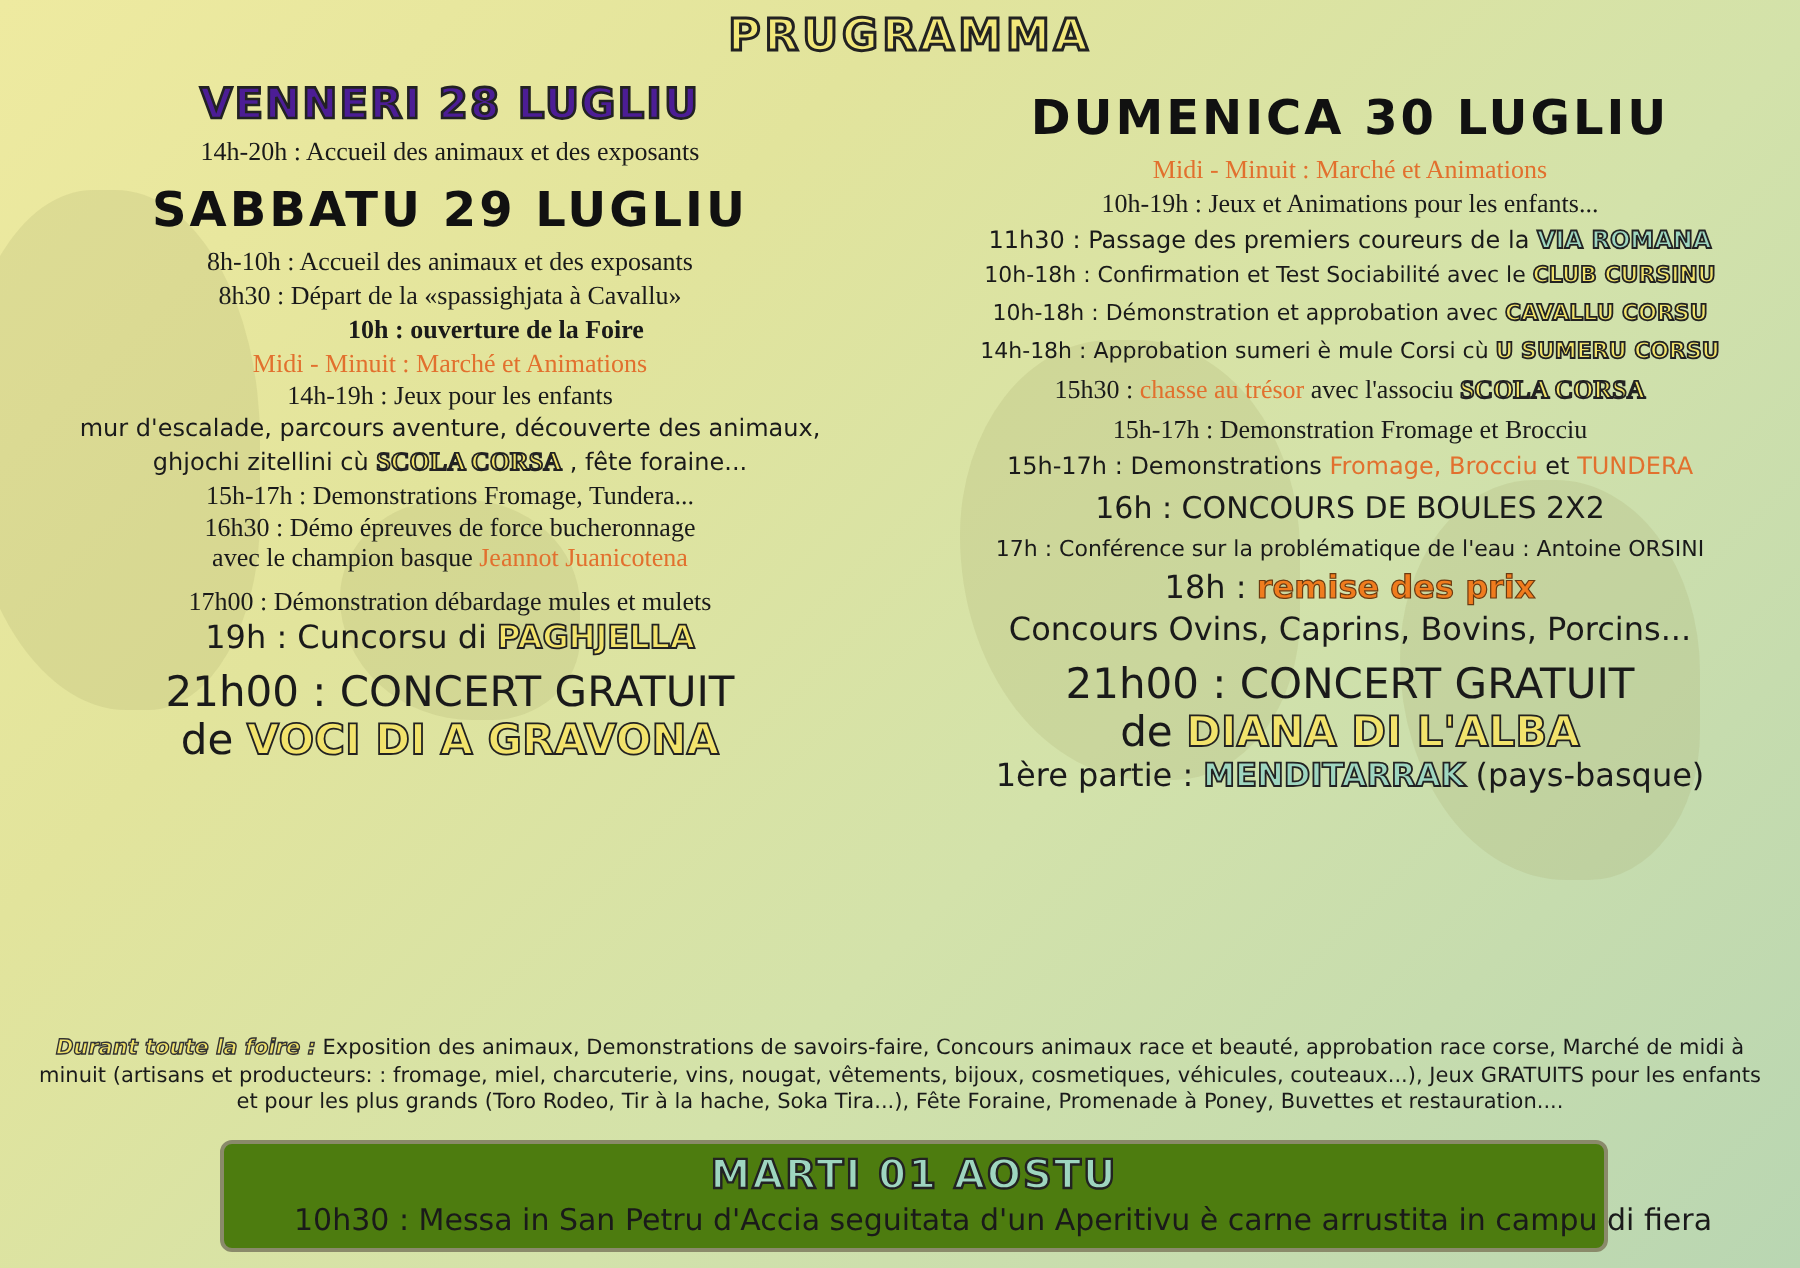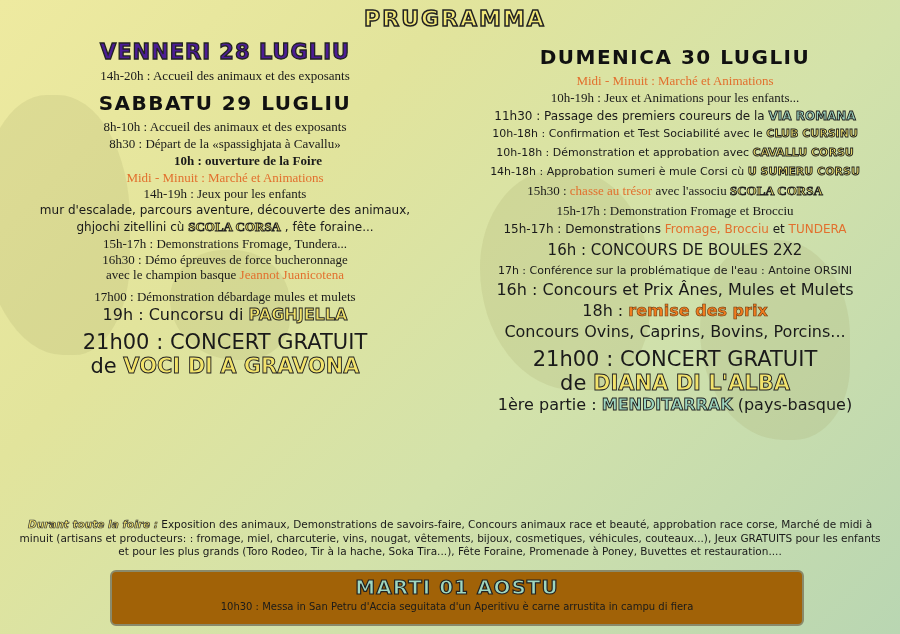--- a/index.html
+++ b/index.html
@@ -27,21 +27,21 @@
     .s12 { font-size: 12px; }
     .s11 { font-size: 11px; }
     .s15 { font-size: 15px; }
     .s16 { font-size: 16px; }
     .s20 { font-size: 21px; }
     .day-outline {
       font-weight: bold; font-size: 21px; letter-spacing: 1px;
       color: #4c1d95; -webkit-text-stroke: 1.3px #222; margin-bottom: 4px;
     }
     .day-solid {
-      font-weight: bold; font-size: 20px; letter-spacing: 1.5px; color: #111;
+      font-weight: bold; font-size: 24px; letter-spacing: 1.5px; color: #111;
       margin: 6px 0 4px;
     }
     .bold { font-weight: bold; padding-left: 46px; }
     .orange { color: #e2702e; }
     .hl-yellow {
       font-weight: bold; color: #f2e36c; -webkit-text-stroke: 0.9px #222;
     }
     .hl-teal {
       font-weight: bold; color: #9ed6c0; -webkit-text-stroke: 0.9px #222;
     }
@@ -50,28 +50,28 @@
     }
     .durant {
       position: absolute; left: 14px; right: 14px; top: 518px;
       font-size: 10.5px; text-align: center; line-height: 1.3;
     }
     .durant-label {
       font-weight: bold; font-style: italic; color: #f2e36c; -webkit-text-stroke: 0.7px #333;
     }
     .box {
       position: absolute; left: 110px; top: 570px; width: 690px; height: 52px;
-      background: #a16207; border: 2px solid #8a8a6a; border-radius: 6px;
+      background: #4d7c0f; border: 2px solid #8a8a6a; border-radius: 6px;
       text-align: center;
     }
     .box-title {
       font-weight: bold; font-size: 20px; letter-spacing: 1px; color: #9ed6c0;
       -webkit-text-stroke: 1.2px #222; margin-top: 3px;
     }
-    .box-text { font-size: 10px; margin-top: 2px; white-space: nowrap; }
+    .box-text { font-size: 15px; margin-top: 2px; white-space: nowrap; margin-left: 35px; }
   </style>
 </head>
 <body>
 
 <div class="sil" style="left:-20px;top:95px;width:150px;height:260px;"></div>
 <div class="sil" style="left:170px;top:250px;width:120px;height:110px;"></div>
 <div class="sil" style="left:480px;top:170px;width:170px;height:220px;"></div>
 <div class="sil" style="left:700px;top:240px;width:150px;height:200px;"></div>
 
 <div class="page-title">PRUGRAMMA</div>
@@ -123,21 +123,20 @@
   </div>
   <div class="line s13" style="line-height:1.5">
     <span>15h30 : </span><span class="orange">chasse au trésor</span><span> avec l'associu </span><span class="hl-yellow">SCOLA CORSA</span>
   </div>
   <div class="line s13" style="line-height:1.5">15h-17h : Demonstration Fromage et Brocciu</div>
   <div class="line s12" style="line-height:1.6">
     <span>15h-17h : Demonstrations </span><span class="orange">Fromage, Brocciu</span><span> et </span><span class="orange">TUNDERA</span>
   </div>
   <div class="line s15" style="line-height:1.4">16h : CONCOURS DE BOULES 2X2</div>
   <div class="line s11" style="line-height:1.8">17h : Conférence sur la problématique de l'eau : Antoine ORSINI</div>
-  <div class="line s16">16h : Concours et Prix Ânes, Mules et Mulets</div>
   <div class="line s16">
     <span>18h : </span><span class="hl-orange">remise des prix</span>
   </div>
   <div class="line s16">Concours Ovins, Caprins, Bovins, Porcins...</div>
   <div class="line s20" style="margin-top:4px;line-height:1.15">21h00 : CONCERT GRATUIT</div>
   <div class="line s20" style="line-height:1.15">
     <span>de </span><span class="hl-yellow">DIANA DI L'ALBA</span>
   </div>
   <div class="line s16">
     <span>1ère partie : </span><span class="hl-teal">MENDITARRAK</span><span> (pays-basque)</span>

